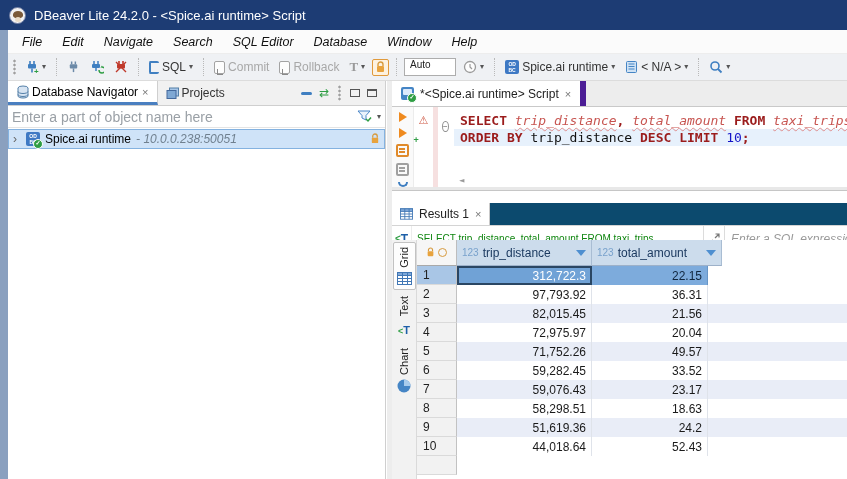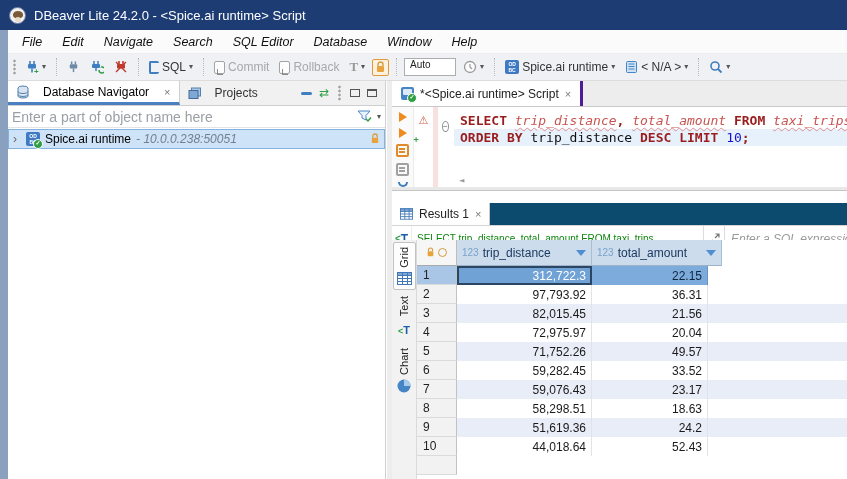--- a/index.html
+++ b/index.html
@@ -35,21 +35,21 @@
           line-height: 6px; text-align: center; padding-top: 1px; position: relative; flex: 0 0 auto; }
   .odbc.checked::after { content: "✓"; position: absolute; right: -3px; bottom: -3px; width: 8px; height: 8px; background: #2f9e44;
           border: 1px solid #fff; border-radius: 50%; color: #fff; font-size: 6px; line-height: 7px; font-weight: bold; }
   .pagicon { width: 11px; height: 13px; border: 1px solid #a3a3a3; border-radius: 2px; background: #fdfdfd; position: relative; }
   .pagicon::after { content: ""; position: absolute; left: 2px; bottom: -2px; width: 5px; height: 5px; border-left: 1px solid #8a8a8a; border-bottom: 1px solid #8a8a8a; }
   .ticon { color: #9a9a9a; font-weight: bold; font-size: 13px; font-family: "Liberation Serif", serif; }
 
   
   .navpanel { position: absolute; left: 8px; top: 81px; width: 378px; height: 398px; background: #fff; border-right: 1px solid #cfcfcf; }
   .viewtabs { height: 25px; background: #f1f1f1; border-bottom: 1px solid #cfcfcf; display: flex; align-items: stretch; }
-  .vt { display: flex; align-items: center; gap: 13px; padding: 0 8px; font-size: 12px; color: #333; }
+  .vt { display: flex; align-items: center; gap: 2px; padding: 0 8px; font-size: 12px; color: #333; }
   .vt.active { background: #fff; border-right: 1px solid #cfcfcf; border-bottom: 3px solid #4a7fc0; color: #000; }
   .vt .x { color: #777; font-size: 11px; margin-left: 2px; }
   .viewtabs .spacer { flex: 1; }
   .minbar { width: 11px; height: 3px; background: #3f7fc1; border-radius: 2px; }
   .restorearrows { color: #2f9e44; font-size: 12px; line-height: 12px; }
   .chromebox { width: 10px; height: 8px; border: 1px solid #555; }
   .chromebox.max { border-top-width: 2px; }
   .viewtabs .icons { display: flex; align-items: center; gap: 7px; padding-right: 8px; }
   .filterrow { height: 22px; border-bottom: 1px solid #e4e4e4; display: flex; align-items: center; padding: 0 4px; }
   .filterrow input { flex: 1; border: none; outline: none; font-size: 14px; color: #333; font-family: "Liberation Sans", sans-serif; }
@@ -60,21 +60,21 @@
   .treeitem .cname { color: #000; }
   .treeitem .caddr { color: #70808f; font-style: italic; }
   .treeitem .spacer { flex: 1; }
 
   
   .sash { position: absolute; left: 387px; top: 81px; width: 5px; height: 398px; background: #ededed; }
 
   
   .editorpanel { position: absolute; left: 392px; top: 81px; width: 455px; height: 109px; background: #fff; border-bottom: 3px solid #e8e8e8; }
   .edtabs { height: 26px; background: #ededed; border-bottom: 1px solid #c9c9c9; display: flex; }
-  .edtab { display: flex; align-items: center; gap: 6px; background: #fff; border-right: 3px solid #4c1d95; padding: 0 9px; font-size: 12px; color: #222; }
+  .edtab { display: flex; align-items: center; gap: 6px; background: #fff; border-right: 6px solid #4c1d95; padding: 0 9px; font-size: 12px; color: #222; }
   .sqlfileicon { width: 13px; height: 13px; background: #4585c5; border-radius: 2px; position: relative; }
   .sqlfileicon::before { content: ""; position: absolute; left: 2px; top: 2px; right: 2px; height: 6px; background: #ddeafc; border-radius: 1px; }
   .sqlfileicon::after { content: "✓"; position: absolute; right: -3px; bottom: -3px; width: 8px; height: 8px; background: #2f9e44; border: 1px solid #fff;
                         border-radius: 50%; color: #fff; font-size: 6px; line-height: 7px; font-weight: bold; text-align: center; }
   .edbody { position: absolute; top: 26px; left: 0; right: 0; bottom: 0; }
   .gutter { position: absolute; left: 0; top: 0; width: 22px; bottom: 0; background: #fafafa; border-right: 1px solid #ececec;
             display: flex; flex-direction: column; align-items: center; gap: 6px; padding-top: 5px; }
   .playtri { width: 0; height: 0; border-top: 5px solid transparent; border-bottom: 5px solid transparent; border-left: 8px solid #ef8a1f; }
   .playplus { position: relative; }
   .playplus .plus { position: absolute; left: 7px; top: 2px; color: #2f9e44; font-size: 9px; font-weight: bold; }

